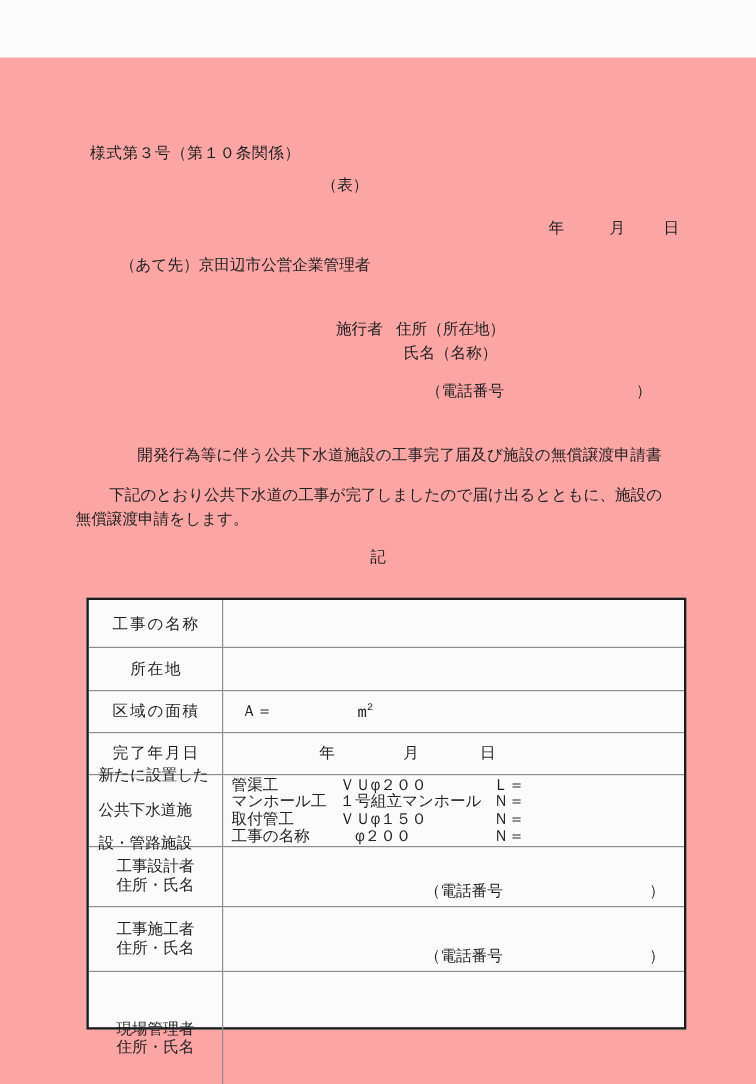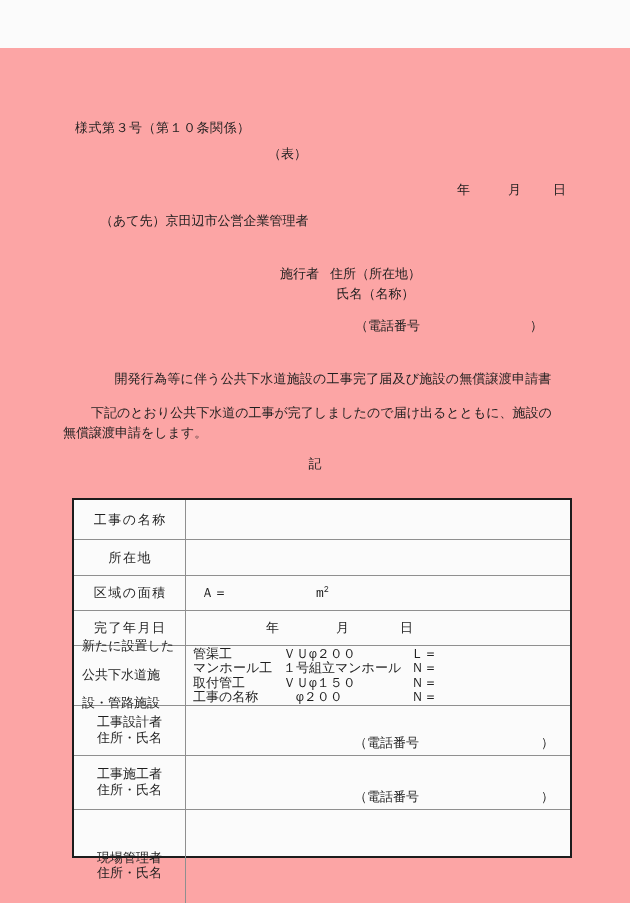--- a/index.html
+++ b/index.html
@@ -49,21 +49,21 @@
     width:112px; flex:0 0 112px;
     border-right:1px solid #8f8f8f;
     display:flex; flex-direction:column; justify-content:center; align-items:center;
     text-align:center;
   }
   .tlabel .ls { letter-spacing:1.5px; margin-right:-1.5px; }
   .tvalue { flex:1 1 auto; position:relative; }
 
   
   .area-prefix { position:absolute; left:15px; top:50%; transform:translateY(-50%); }
-  .area-unit   { position:absolute; left:130px; top:50%; transform:translateY(-50%); }
+  .area-unit   { position:absolute; left:112px; top:50%; transform:translateY(-50%); }
   .area-unit sup { font-size:8.5px; vertical-align:super; }
   .date-cell span { position:absolute; top:50%; transform:translateY(-50%); }
   .dc-y{left:80px}.dc-m{left:150px}.dc-d{left:214px}
 
   .facilities-label {
     align-items:flex-start; text-align:left;
     padding:0 8px; line-height:15.5px; justify-content:center;gap:13px;
   }
   .facilities-label .just { text-align:justify; text-align-last:justify; }
   .facilities-cell { padding:2px 0 0 7px; line-height:14.3px; }

